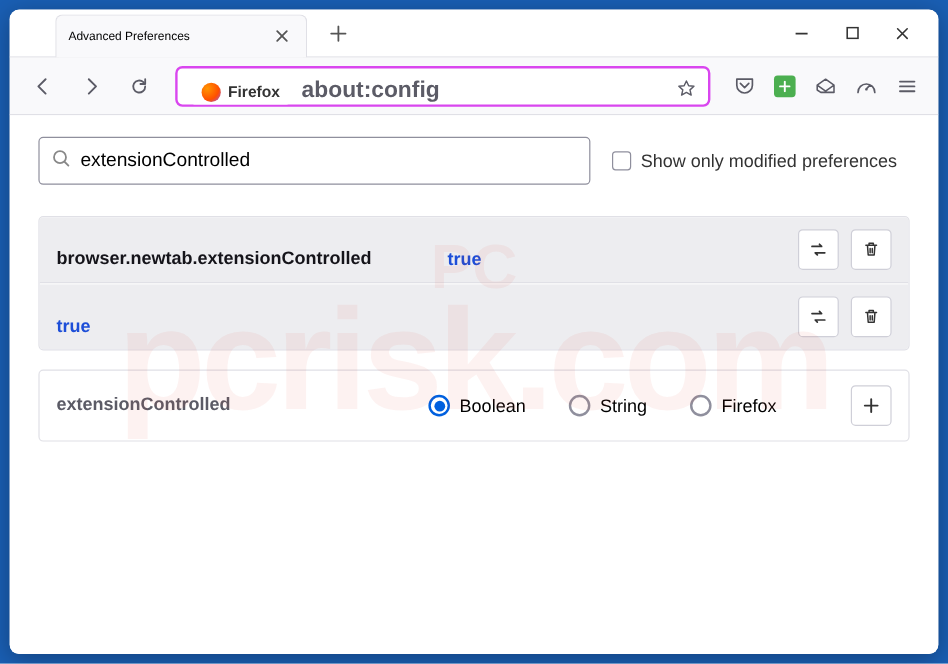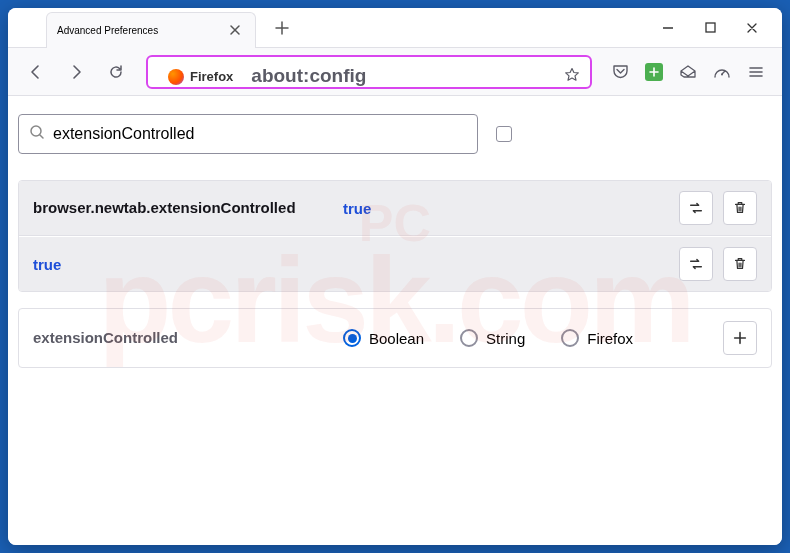--- a/index.html
+++ b/index.html
@@ -15,29 +15,29 @@
 .nav-btn { width: 32px; height: 32px; display: flex; align-items: center; justify-content: center; border-radius: 4px; cursor: pointer; color: #5b5b66; }
 .nav-btn svg { width: 16px; height: 16px; }
 .url-bar { flex: 1; height: 34px; background: #fff; border: 2px solid #d946ef; border-radius: 6px; display: flex; align-items: flex-end; padding: 0 10px; gap: 8px; margin: 0 6px; font-weight: bold; }
 .ff-badge { padding: 2px 10px; background: #fff; border-radius: 4px; font-size: 13px; color: #333; display: flex; align-items: center; gap: 6px; }
 .ff-logo { width: 16px; height: 16px; border-radius: 50%; background: radial-gradient(circle at 30% 30%, #ff9500, #ff4f00 60%, #9059ff); }
 .url-text { font-size: 19px; color: #5b5b66; flex: 1; }
 .star { color: #5b5b66; }
 .toolbar-icons { display: flex; gap: 14px; align-items: center; padding: 0 4px; }
 .tbicon { width: 20px; height: 20px; display: flex; align-items: center; justify-content: center; cursor: pointer; color: #5b5b66; }
 .ext-box { width: 18px; height: 18px; background: #4caf50; border-radius: 3px; display: flex; align-items: center; justify-content: center; }
-.content { flex: 1; background: #fff; padding: 18px 10px; overflow: hidden; }
+.content { flex: 1; background: #fff; padding: 18px 24px; overflow: hidden; }
 .search-row { display: flex; gap: 18px; align-items: center; margin-bottom: 26px; }
 .search-box { flex: 1; max-width: 460px; height: 40px; border: 1px solid #8f8f9d; border-radius: 4px; display: flex; align-items: center; padding: 0 10px; gap: 8px; }
 .search-box input { flex: 1; border: none; outline: none; font-size: 16px; }
 .search-box .sicon { color: #888; }
 .show-only { display: flex; align-items: center; gap: 8px; font-size: 15px; color: #333; }
 .checkbox { width: 16px; height: 16px; border: 1.5px solid #8f8f9d; border-radius: 3px; }
 .pref-list { border: 1px solid #e0e0e6; border-radius: 4px; margin-bottom: 16px; overflow: hidden; }
-.pref-row { display: flex; align-items: center; padding: 10px 14px; min-height: 42px; }
+.pref-row { display: flex; align-items: flex-end; padding: 10px 14px; min-height: 42px; gap: 16px; }
 .pref-row.modified { background: #ededf0; font-weight: 600; }
 .pref-row.divider { border-bottom: 1px solid #e0e0e6; margin-bottom: 1px; }
 .pref-name { font-size: 15px; color: #15141a; width: 310px; word-break: break-word; line-height: 1.3; }
 .pref-value { font-size: 15px; color: #1d4ed8; flex: 1; }
 .pref-actions { display: flex; gap: 10px; align-items: center; }
 .act-btn { width: 34px; height: 34px; border: 1px solid #cfcfd8; background: #fff; border-radius: 4px; display: flex; align-items: center; justify-content: center; cursor: pointer; }
 .act-btn svg { width: 16px; height: 16px; stroke: #333; }
 .new-pref { border: 1px solid #e0e0e6; border-radius: 4px; padding: 12px 14px; display: flex; align-items: center; }
 .new-pref .pref-name { color: #5b5b66; font-weight: 600; width: 310px; }
 .radio-group { display: flex; gap: 36px; flex: 1; align-items: flex-start; }
@@ -147,20 +147,21 @@
     <div class="search-row">
       <div class="search-box">
         <span class="sicon"><svg width="16" height="16" viewBox="0 0 16 16">
               <circle cx="7" cy="7" r="5" stroke="#888" stroke-width="1.5" fill="none"></circle>
               <path d="M11 11l3 3" stroke="#888" stroke-width="1.5" stroke-linecap="round"></path>
             </svg></span>
         <input type="text" value="extensionControlled" style="">
       </div>
       <label class="show-only">
         <span class="checkbox"></span>
+        <span>Show only modified preferences</span>
       </label>
     </div>
 
     <div class="pref-list">
       <div class="pref-row modified divider">
         <div class="pref-name">browser.newtab.extensionControlled</div>
         <div class="pref-value">true</div>
         <div class="pref-actions">
           <div class="act-btn">
               <svg viewBox="0 0 18 18">

